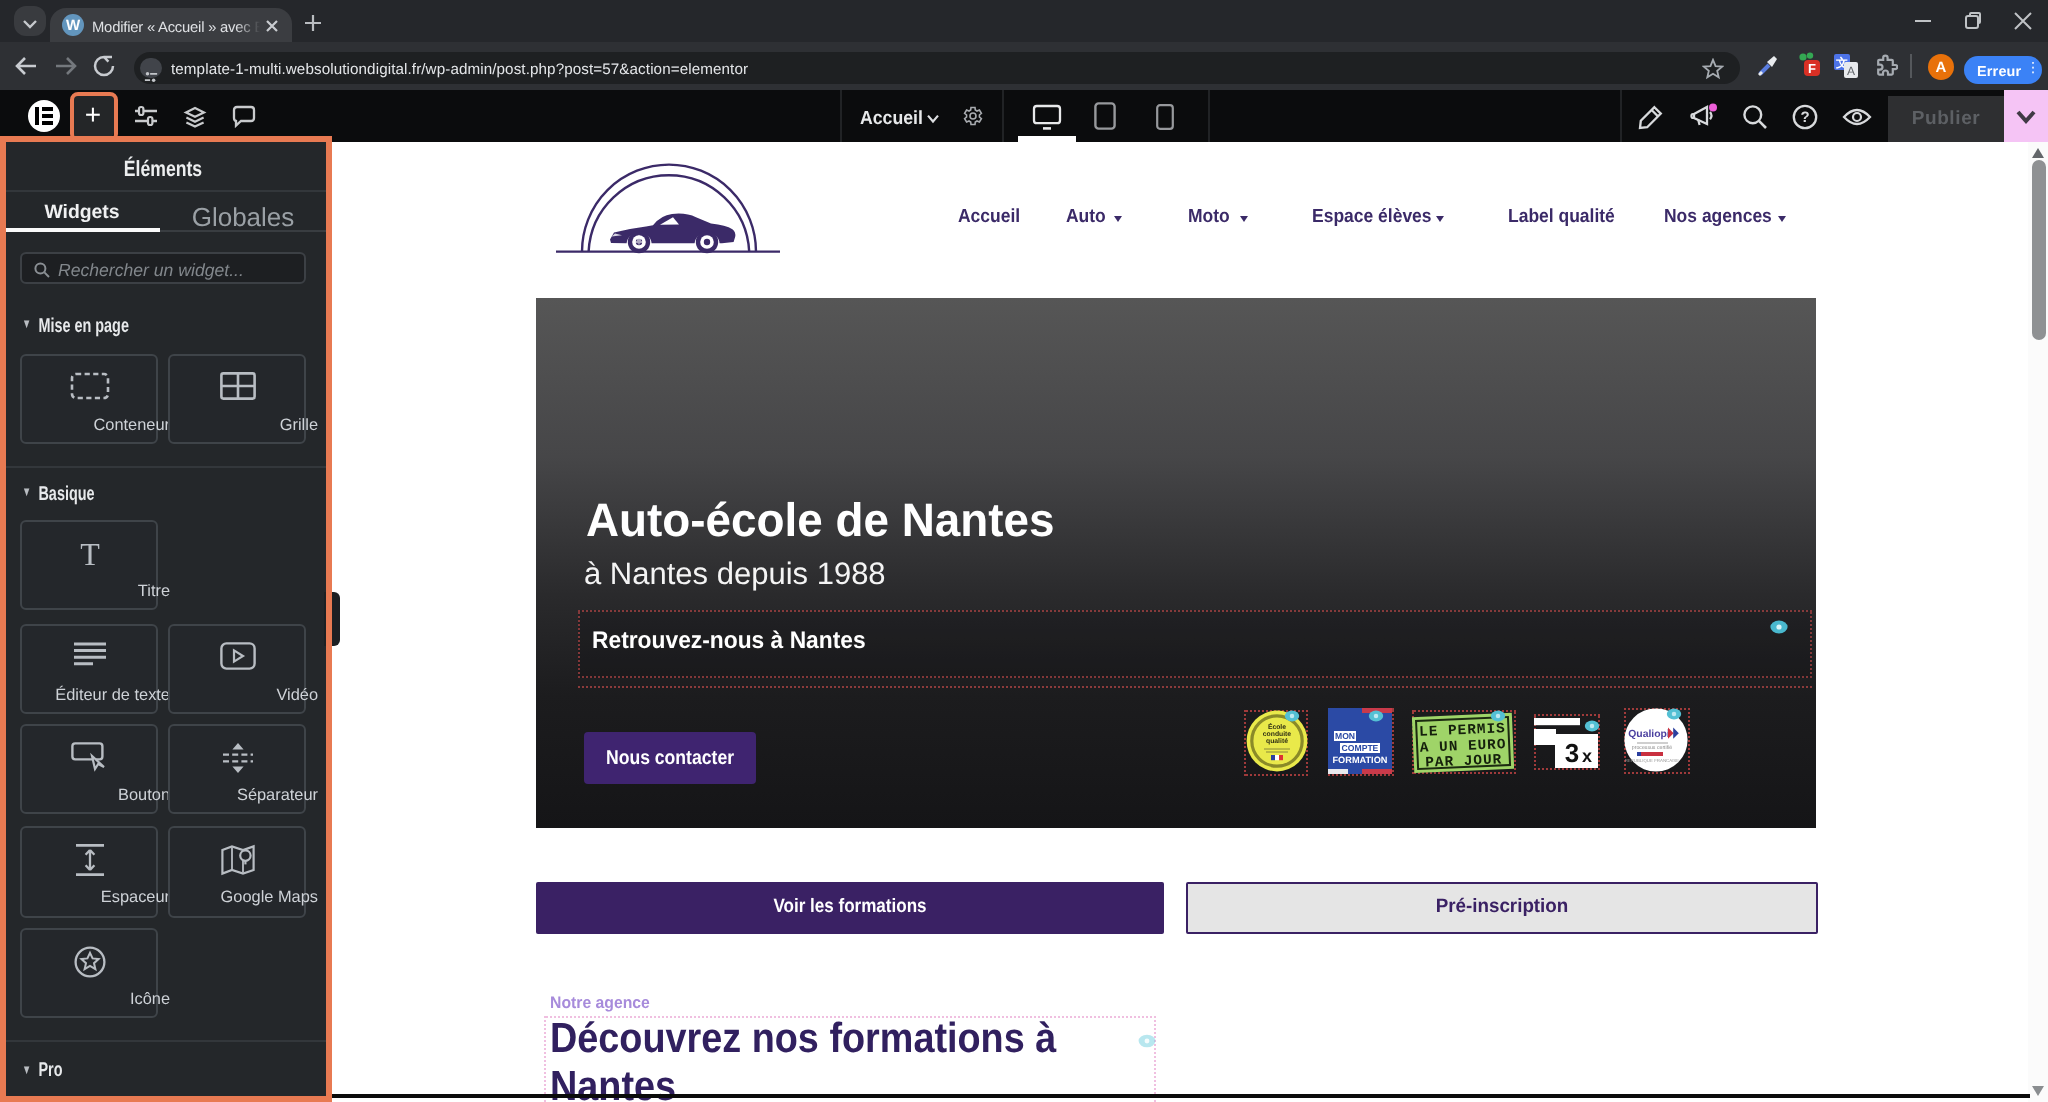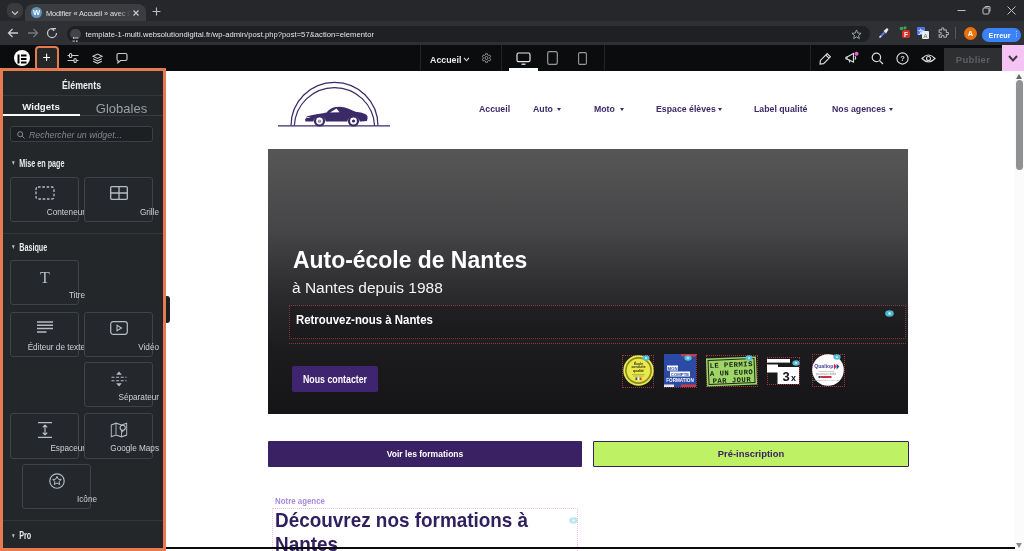--- a/index.html
+++ b/index.html
@@ -58,21 +58,21 @@
   .nchev { position:absolute; top:37px; width:0; height:0; border-left:2.8px solid transparent; border-right:2.8px solid transparent; border-top:3.5px solid #3b2a68; }
   #herotitle { left:25px; top:98px; font-size:23.5px; font-weight:bold; color:#fff; transform:scaleX(0.975); transform-origin:left; white-space:nowrap;}
   #herosub { left:24px; top:129.5px; font-size:15.5px; color:#f4f4f4; transform:scaleX(1); transform-origin:left; white-space:nowrap;}
   #searchbar { left:21px; top:156px; width:617px; height:34px; border:1px dotted rgba(200,75,75,0.6); background:rgba(10,10,12,0.22); }
   #searchtext { position:absolute; left:6px; top:7px; font-size:12px; font-weight:bold; color:#fff; transform:scaleX(0.95); transform-origin:left; white-space:nowrap;}
   #contactbtn { left:24px; top:217px; width:86px; height:26px; background:#3f2470; border-radius:2px; }
   #contactbtn span { position:absolute; left:0; width:100%; top:8px; text-align:center; font-size:10px; font-weight:bold; color:#fff; transform:scaleX(0.88);}
   .rdash { position:absolute; border-top:1px dotted rgba(200,75,75,0.65); height:0; }
   .bdash { position:absolute; border:1px dotted rgba(205,70,70,0.75); }
   #btn1 { left:102px; top:370px; width:314px; height:26px; background:#3a2164; border-radius:1px;}
-  #btn2 { left:427px; top:370px; width:316px; height:26px; background:#bef264; border:1.4px solid #3a2164; border-radius:1px;}
+  #btn2 { left:427px; top:370px; width:316px; height:26px; background:#e5e5e5; border:1.4px solid #3a2164; border-radius:1px;}
   .btnlbl { position:absolute; left:0; top:6.5px; width:100%; text-align:center; font-size:9.7px; font-weight:bold; transform:scaleX(0.88);}
   #agence { left:108.5px; top:424.5px; font-size:8.3px; font-weight:bold; color:#a78bdb; transform:scaleX(0.95); transform-origin:left;}
   #headingbox { left:106px; top:437px; width:306px; height:45px; border:1px dotted #f0bfe0; border-bottom:none;}
   #bigheading { left:109px; top:437px; width:330px; font-size:21px; line-height:24px; font-weight:bold; color:#31205f; transform:scaleX(0.9); transform-origin:left;}
   #blackline { left:166px; top:547px; width:849px; height:2px; background:#0b0b0b; }
 
   .eye { position:absolute; }
 
   
   #ann-panel { left:0; top:67.5px; width:166px; height:483.5px; border:3px solid #e87a52; z-index:50;}
@@ -301,20 +301,27 @@
       </svg>
     <div class="lbl">Éditeur de texte</div>
   </div>
   <div class="card" style="left:84px;top:240.5px;">
     <svg width="18" height="14" viewBox="0 0 18 14">
         <rect x="0.7" y="0.7" width="16.6" height="12.6" rx="2.5" stroke="#b8bdc3" stroke-width="1.2" fill="none"></rect>
         <path d="M7 4.2 L11.5 7 L7 9.8 Z" stroke="#b8bdc3" stroke-width="1.1" fill="none"></path>
       </svg>
     <div class="lbl">Vidéo</div>
   </div>
+  <div class="card" style="left:10px;top:290.5px;">
+    <svg width="19" height="15" viewBox="0 0 19 15">
+        <rect x="0.7" y="0.7" width="15" height="8" rx="1.4" stroke="#b8bdc3" stroke-width="1.2" fill="none"></rect>
+        <path d="M10.5 7 L12 13.5 L13.6 11 L16.5 12.5 Z" fill="#24272b" stroke="#b8bdc3" stroke-width="1.1"></path>
+      </svg>
+    <div class="lbl">Bouton</div>
+  </div>
   <div class="card" style="left:84px;top:290.5px;">
     <svg width="16" height="16" viewBox="0 0 16 16">
         <path d="M8 0.5 L10.8 3.8 H5.2 Z M8 15.5 L10.8 12.2 H5.2 Z" fill="#b8bdc3"></path>
         <path d="M0.5 6.3 H15.5 M0.5 9.7 H15.5" stroke="#b8bdc3" stroke-width="1.1" stroke-dasharray="3 1.6"></path>
       </svg>
     <div class="lbl">Séparateur</div>
   </div>
   <div class="card" style="left:10px;top:342px;">
     <svg width="16" height="16" viewBox="0 0 16 16">
         <path d="M1 0.7 H15 M1 15.3 H15" stroke="#b8bdc3" stroke-width="1.3"></path>
@@ -324,21 +331,21 @@
   </div>
   <div class="card" style="left:84px;top:342px;">
     <svg width="17" height="16" viewBox="0 0 17 16">
         <path d="M0.7 3 L5.5 1.2 L11 3 L16.3 1.2 V13 L11 14.8 L5.5 13 L0.7 14.8 Z" stroke="#b8bdc3" stroke-width="1.1" fill="none"></path>
         <path d="M5.5 1.6 V12.6 M11 3.4 V14.4" stroke="#b8bdc3" stroke-width="0.9"></path>
         <circle cx="12.2" cy="5.8" r="2.6" fill="#24272b" stroke="#b8bdc3" stroke-width="1.1"></circle>
         <path d="M12.2 8.4 L12.2 10.2" stroke="#b8bdc3" stroke-width="1.1"></path>
       </svg>
     <div class="lbl">Google Maps</div>
   </div>
-  <div class="card" style="left:10px;top:392.5px;margin-left:12px;">
+  <div class="card" style="left:10px;top:392.5px;">
     <svg width="16" height="16" viewBox="0 0 16 16">
         <circle cx="8" cy="8" r="7.2" stroke="#b8bdc3" stroke-width="1.15" fill="none"></circle>
         <path d="M8 3.4 L9.3 6.2 L12.3 6.5 L10 8.6 L10.7 11.6 L8 10 L5.3 11.6 L6 8.6 L3.7 6.5 L6.7 6.2 Z" stroke="#b8bdc3" stroke-width="1" fill="none"></path>
       </svg>
     <div class="lbl">Icône</div>
   </div>
 </div>
 
 <div id="canvas" class="abs">
 

